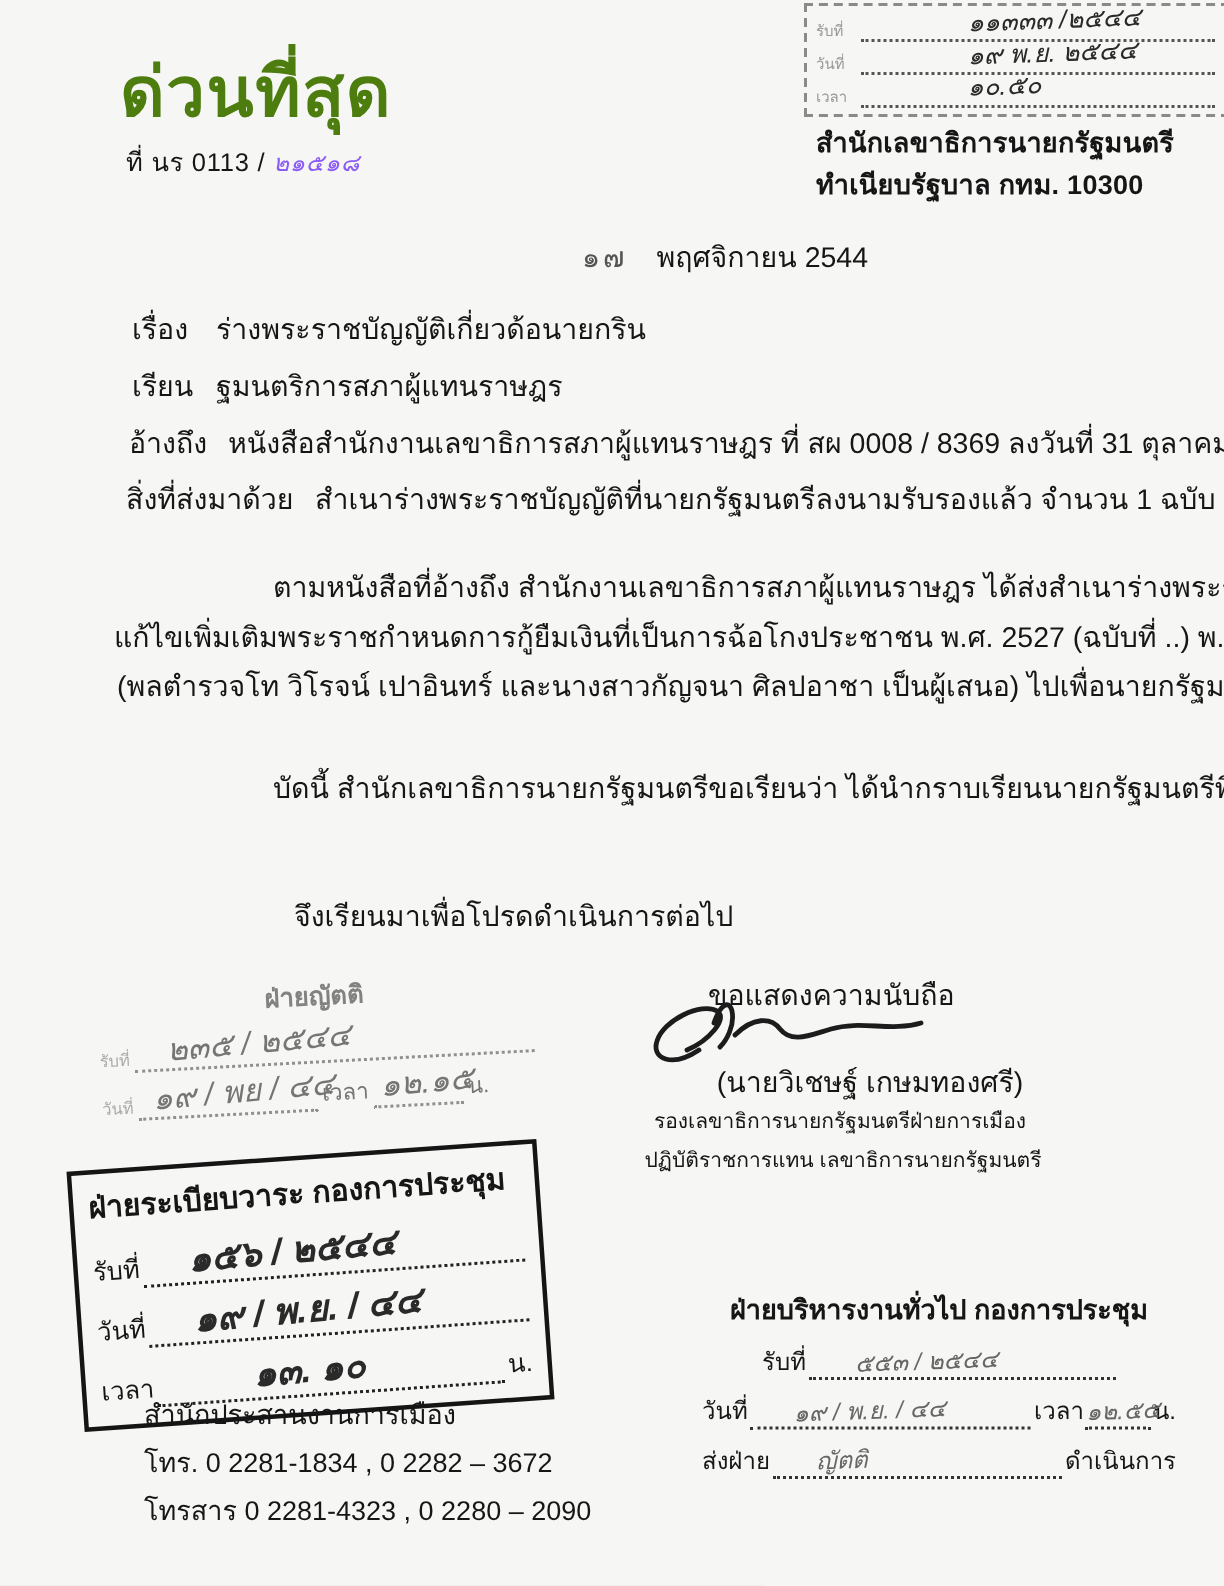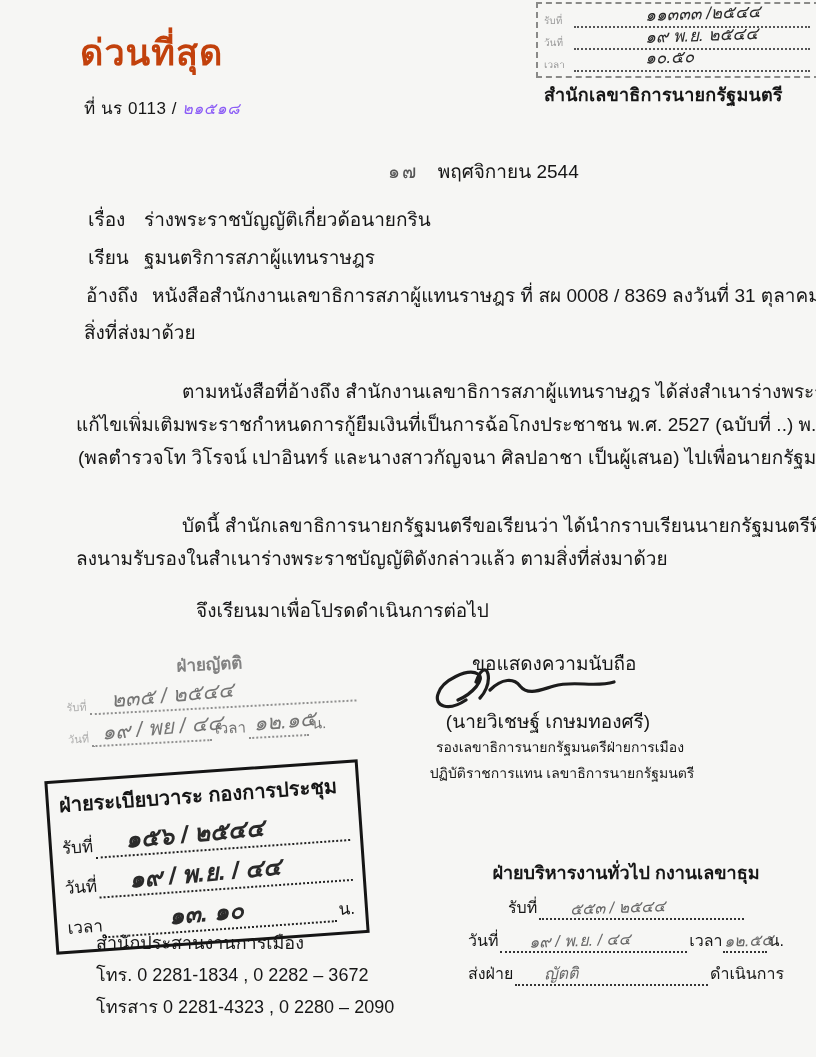--- a/index.html
+++ b/index.html
@@ -6,21 +6,21 @@
   .page{
     position:relative;width:816px;height:1057px;margin:0 auto;
     background:#f6f6f4;color:#161616;overflow:hidden;
     font-family:"Liberation Sans","DejaVu Sans",sans-serif;
   }
   .abs{position:absolute;}
   .hw{font-style:italic;color:#2a2a2a;white-space:nowrap;}
   .center{text-align:center;}
 
   
-  .urgent{font-size:36px;font-weight:800;letter-spacing:1px;color:#c2410c;}
+  .urgent{font-size:46px;font-weight:800;letter-spacing:1px;color:#4d7c0f;}
   .doc-no{font-size:17px;letter-spacing:.5px;}
 
   
   .rcv-box{border:2px dashed #8a8a88;padding:2px 8px 4px 6px;background:transparent;}
   .rcv-row{display:flex;align-items:flex-end;height:22px;}
   .rcv-label{font-size:10px;color:#999;margin-right:4px;min-width:26px;}
   .rcv-leader{flex:1;border-bottom:2px dotted #555;position:relative;height:100%;}
   .rcv-leader .hw{position:absolute;left:30%;bottom:0;font-size:17px;transform:rotate(-2deg);}
 
   .sender-line{font-size:18px;font-weight:600;letter-spacing:.2px;}
@@ -92,53 +92,54 @@
     </div>
     <div class="rcv-row">
       <span class="rcv-label">เวลา</span>
       <span class="rcv-leader">
           <span class="hw">๑๐.๕๐</span>
         </span>
     </div>
   </div>
 
   <div class="abs sender-line" style="left:544px;top:80px;">สำนักเลขาธิการนายกรัฐมนตรี</div>
+  <div class="abs sender-line" style="left:544px;top:108px;">ทำเนียบรัฐบาล กทม. 10300</div>
 
   <div class="abs date-line" style="left:388px;top:156px;">
     <span class="date-day">๑๗</span>
     <span>พฤศจิกายน 2544</span>
   </div>
 
   <div class="abs fld-label" style="left:88px;top:204px;">เรื่อง</div>
   <div class="abs fld-value" style="left:144px;top:204px;">ร่างพระราชบัญญัติเกี่ยวด้อนายกริน</div>
 
   <div class="abs fld-label" style="left:88px;top:242px;text-align:right;">เรียน</div>
   <div class="abs fld-value" style="left:144px;top:242px;">ฐมนตริการสภาผู้แทนราษฎร</div>
 
   <div class="abs fld-label" style="left:86px;top:280px;">อ้างถึง</div>
   <div class="abs fld-value" style="left:152px;top:280px;white-space:nowrap;">หนังสือสำนักงานเลขาธิการสภาผู้แทนราษฎร ที่ สผ 0008 / 8369 ลงวันที่ 31 ตุลาคม 2544</div>
 
   <div class="abs fld-label" style="left:84px;top:317px;">สิ่งที่ส่งมาด้วย</div>
+  <div class="abs fld-value" style="left:210px;top:317px;white-space:nowrap;">สำเนาร่างพระราชบัญญัติที่นายกรัฐมนตรีลงนามรับรองแล้ว จำนวน 1 ฉบับ</div>
 
   <div class="abs body-line" style="left:182px;top:376px;">ตามหนังสือที่อ้างถึง  สำนักงานเลขาธิการสภาผู้แทนราษฎร  ได้ส่งสำเนาร่างพระราชบัญญัติ</div>
   <div class="abs body-line" style="left:76px;top:409px;">แก้ไขเพิ่มเติมพระราชกำหนดการกู้ยืมเงินที่เป็นการฉ้อโกงประชาชน  พ.ศ.  2527  (ฉบับที่ ..)  พ.ศ.  ....</div>
   <div class="abs body-line" style="left:78px;top:442px;">(พลตำรวจโท วิโรจน์  เปาอินทร์ และนางสาวกัญจนา  ศิลปอาชา เป็นผู้เสนอ) ไปเพื่อนายกรัฐมนตรีพิจารณา</div>
 
   <div class="abs body-line" style="left:182px;top:510px;">บัดนี้  สำนักเลขาธิการนายกรัฐมนตรีขอเรียนว่า ได้นำกราบเรียนนายกรัฐมนตรีพิจารณาและ</div>
-  <div class="abs body-line" style="left:76px;top:543px;">ลงนามรับรองในสำเนาร่างพระราชบัญญัติดังกล่าวแล้ว ตามสิ่งที่ส่งมาด้วย</div>
 
   <div class="abs body-line" style="left:196px;top:595px;">จึงเรียนมาเพื่อโปรดดำเนินการต่อไป</div>
 
   <div class="abs sig-salutation" style="left:472px;top:648px;">ขอแสดงความนับถือ</div>
 
   <svg class="abs" style="left:428px;top:660px;" width="210" height="58" viewBox="0 0 210 58">
     <path d="M38 40 C20 52 6 46 10 34 C14 20 40 8 50 14 C58 19 44 34 30 40 M48 22 C52 10 58 6 60 14 C62 24 56 34 52 38 M62 30 C74 18 86 18 92 26 C100 36 112 30 126 26 C146 20 166 28 186 22" fill="none" stroke="#1c1c1c" stroke-width="3.2" stroke-linecap="round"></path>
   </svg>
 
-  <div class="abs sig-name center" style="left:408px;top:706px;width:280px;">(นายวิเชษฐ์  เกษมทองศรี)</div>
+  <div class="abs sig-name center" style="left:440px;top:706px;width:280px;">(นายวิเชษฐ์  เกษมทองศรี)</div>
   <div class="abs sig-title center" style="left:390px;top:736px;width:340px;">รองเลขาธิการนายกรัฐมนตรีฝ่ายการเมือง</div>
   <div class="abs sig-title center" style="left:382px;top:762px;width:360px;">ปฏิบัติราชการแทน  เลขาธิการนายกรัฐมนตรี</div>
 
   <div class="abs motion-stamp" style="left:66px;top:650px;width:290px;">
     <div class="motion-title">ฝ่ายญัตติ</div>
     <div class="m-row">
       <span class="m-label">รับที่</span>
       <span class="m-leader">
           <span class="hw">๒๓๕ / ๒๕๔๔</span>
         </span>
@@ -173,21 +174,21 @@
     <div class="a-row">
       <span class="a-label">เวลา</span>
       <span class="a-leader">
           <span class="hw" style="left:28%;">๑๓. ๑๐</span>
         </span>
       <span class="a-suffix">น.</span>
     </div>
   </div>
 
   <div class="abs" style="left:468px;top:858px;width:316px;">
-    <div class="admin-title center">ฝ่ายบริหารงานทั่วไป  กงานเลขาธุม</div>
+    <div class="admin-title center">ฝ่ายบริหารงานทั่วไป  กองการประชุม</div>
     <div class="ad-row" style="padding:0 40px;">
       <span class="ad-label">รับที่</span>
       <span class="ad-leader">
           <span class="hw">๕๕๓ / ๒๕๔๔</span>
         </span>
     </div>
     <div class="ad-row">
       <span class="ad-label">วันที่</span>
       <span class="ad-leader">
           <span class="hw">๑๙ / พ.ย. / ๔๔</span>

